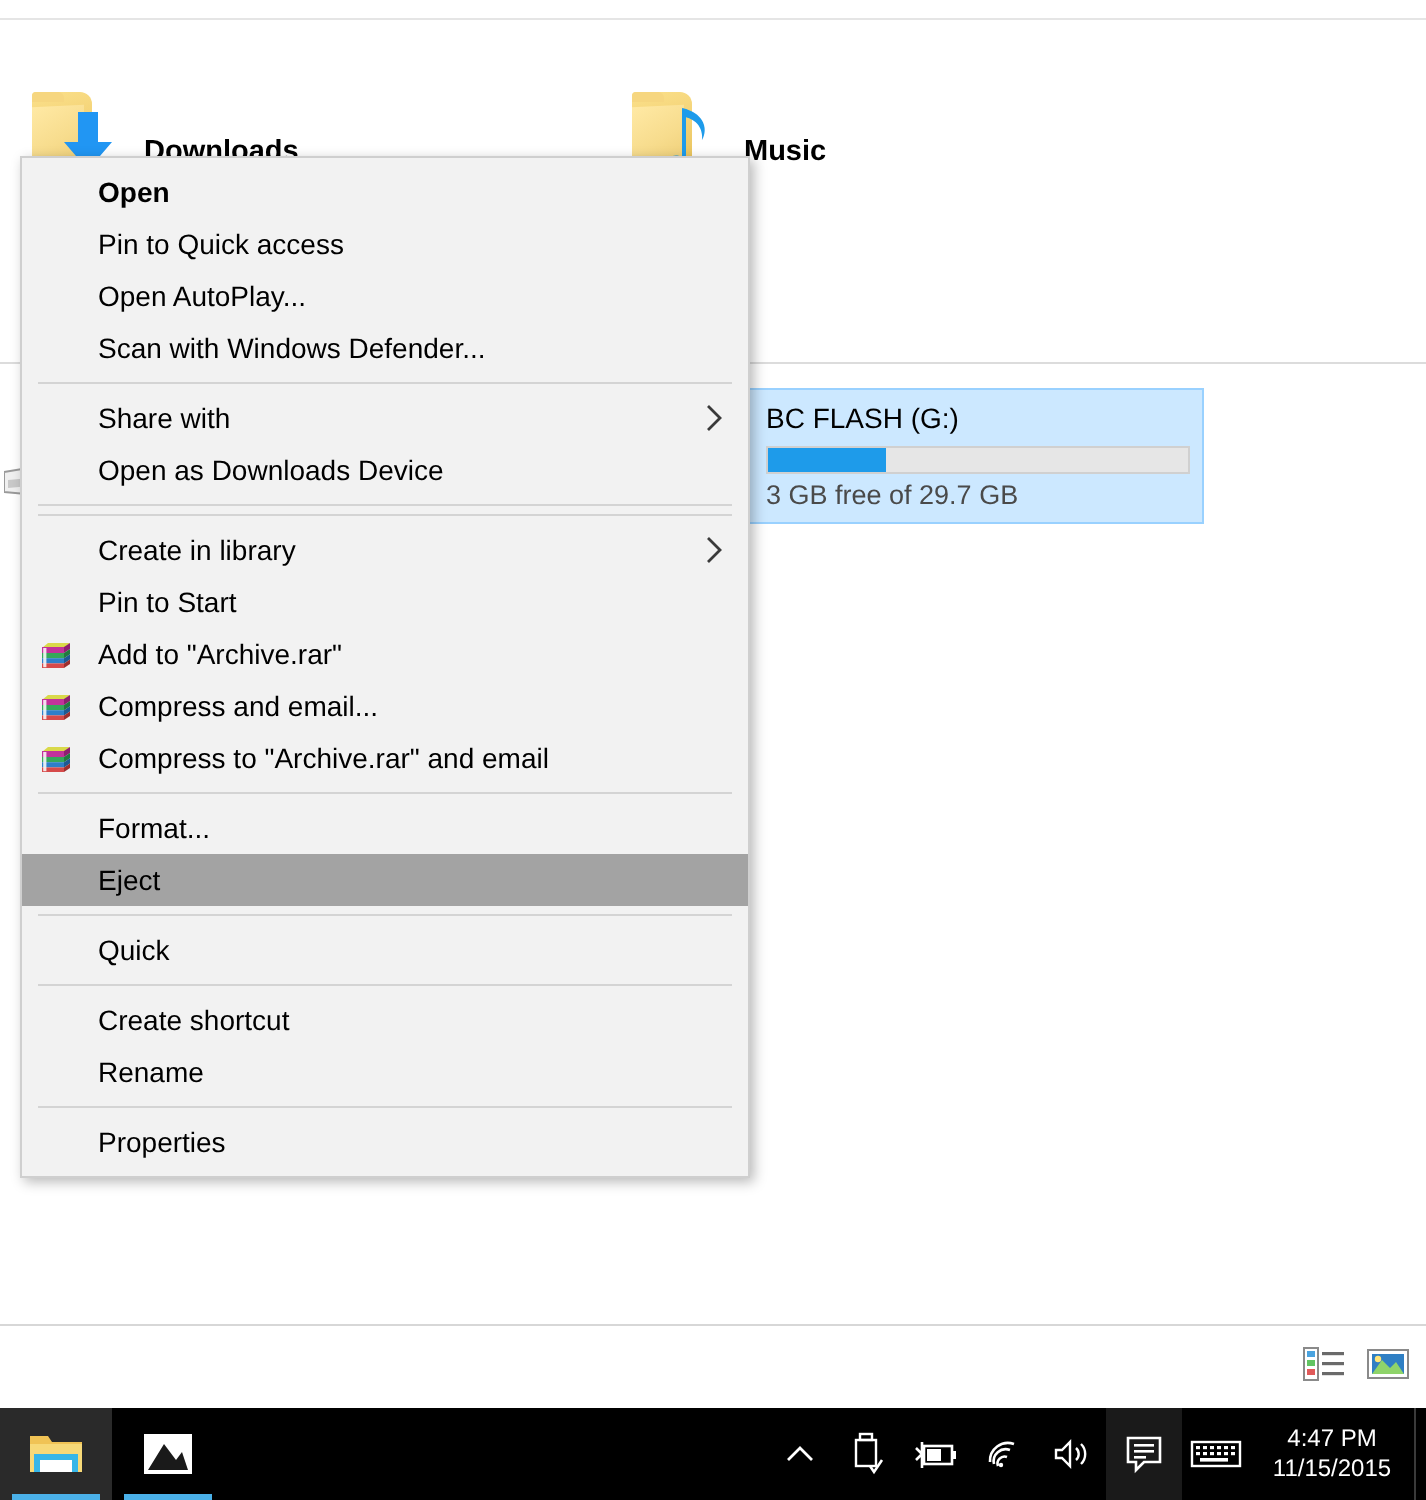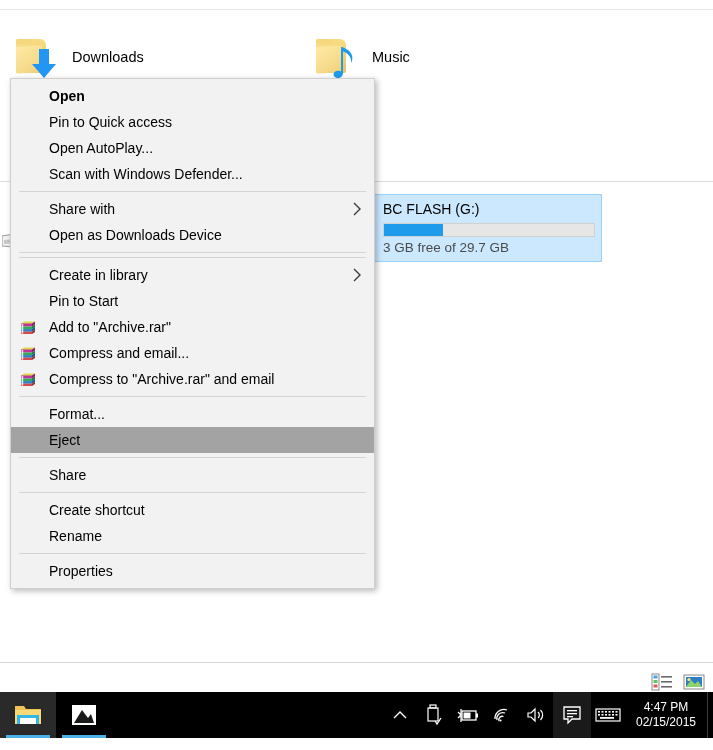--- a/index.html
+++ b/index.html
@@ -31,22 +31,23 @@
     background: #dcdcdc;
   }
   .hrule-bottom {
     position: absolute; left: 0; top: 662px; width: 713px; height: 1px;
     background: #d7d7d7;
   }
 
   
   .tile {
     position: absolute;
-    display: flex; align-items: center;
+    display: flex; align-items: flex-end;
     height: 54px;
+    font-weight: bold;
   }
   .tile .label {
     font-size: 14.5px; color: #000; margin-left: 12px;
     white-space: nowrap;
   }
   .folder-icon { position: relative; width: 46px; height: 40px; }
   .folder-back {
     position: absolute; left: 2px; top: 2px;
     width: 30px; height: 34px;
     background: linear-gradient(160deg,#fbe08a 0%,#f3d276 55%,#e9c45c 100%);
@@ -140,21 +141,21 @@
 
   
   .view-buttons {
     position: absolute; right: 8px; top: 672px;
     display: flex; align-items: center; gap: 10px;
   }
   .view-btn { width: 22px; height: 20px; position: relative; cursor: pointer; }
 
   
   .taskbar {
-    position: absolute; left: 0; bottom: 12px;
+    position: absolute; left: 0; bottom: 0;
     width: 713px; height: 46px;
     background: #000000;
     display: flex; align-items: center;
   }
   .tb-app {
     position: relative;
     width: 56px; height: 46px;
     display: flex; align-items: center; justify-content: center;
     cursor: pointer;
   }
@@ -318,21 +319,21 @@
         </div>
         <div class="ctx-sep"></div>
         <div class="ctx-item">
           <span>Format...</span>
         </div>
         <div class="ctx-item highlight">
           <span>Eject</span>
         </div>
         <div class="ctx-sep"></div>
         <div class="ctx-item">
-          <span>Share</span>
+          <span>Quick</span>
         </div>
         <div class="ctx-sep"></div>
         <div class="ctx-item">
           <span>Create shortcut</span>
         </div>
         <div class="ctx-item">
           <span>Rename</span>
         </div>
         <div class="ctx-sep"></div>
         <div class="ctx-item">
@@ -449,20 +450,20 @@
           <rect x="10" y="7" width="2" height="1.6" fill="#ffffff"></rect>
           <rect x="13.5" y="7" width="2" height="1.6" fill="#ffffff"></rect>
           <rect x="17" y="7" width="2" height="1.6" fill="#ffffff"></rect>
           <rect x="20.5" y="7" width="2" height="1.6" fill="#ffffff"></rect>
           <rect x="5" y="10" width="14" height="1.8" fill="#ffffff"></rect>
         </svg>
       </div>
 
       <div class="clock">
         <div>4:47 PM</div>
-        <div>02/15/2015</div>
+        <div>11/15/2015</div>
       </div>
 
       <div class="show-desktop"></div>
     </div>
   </div>
 
 </div>
 
 </body></html>

